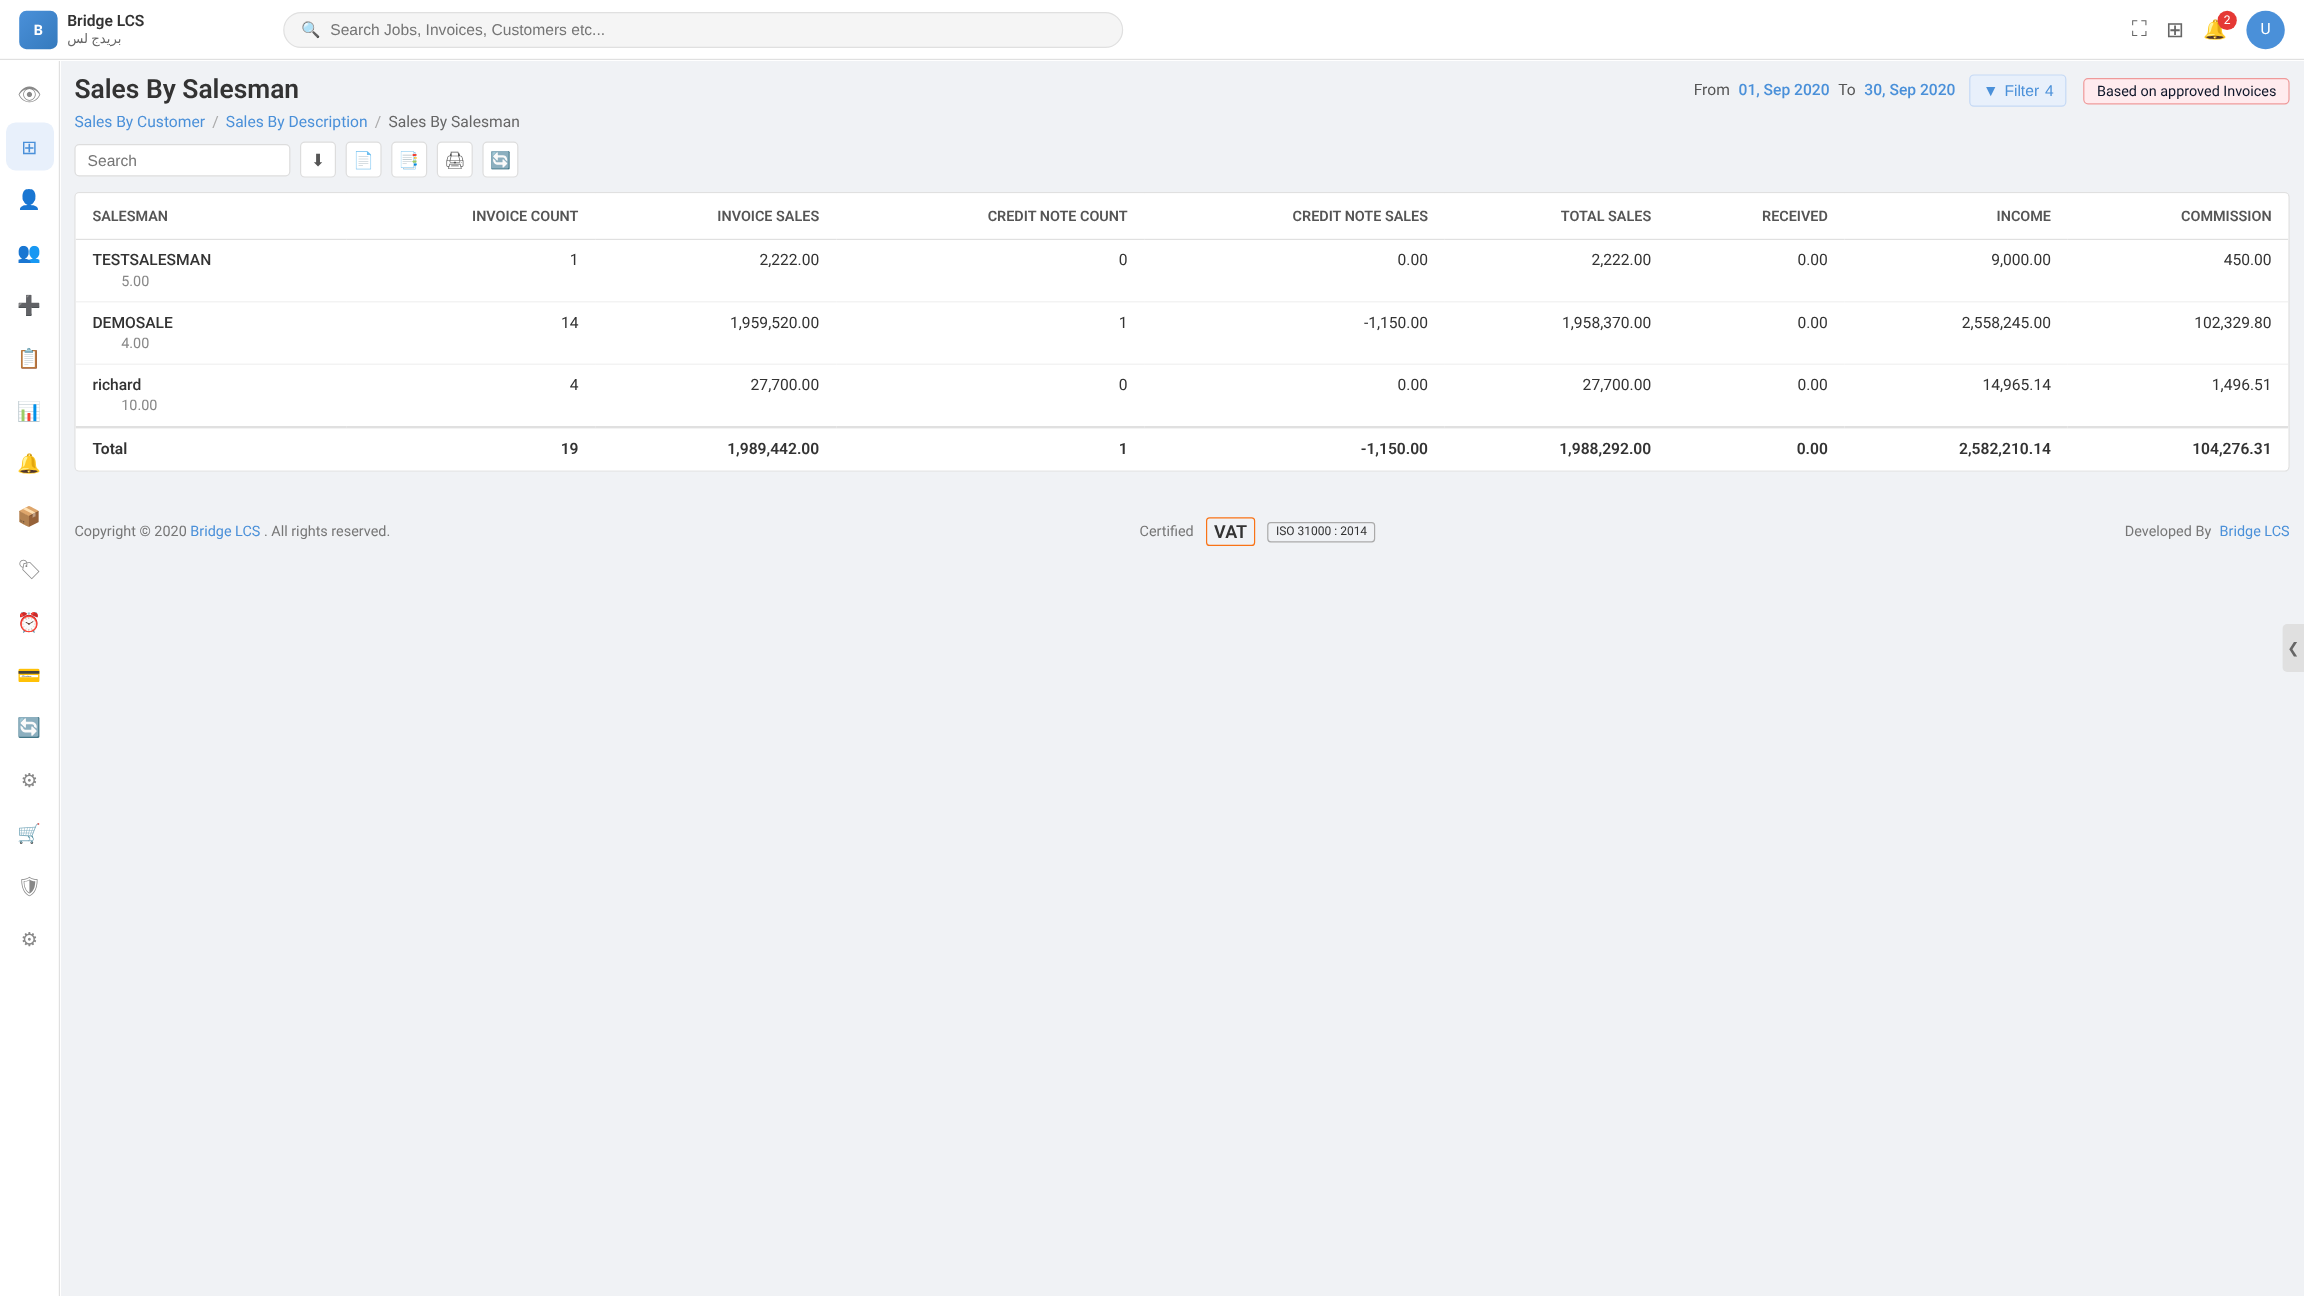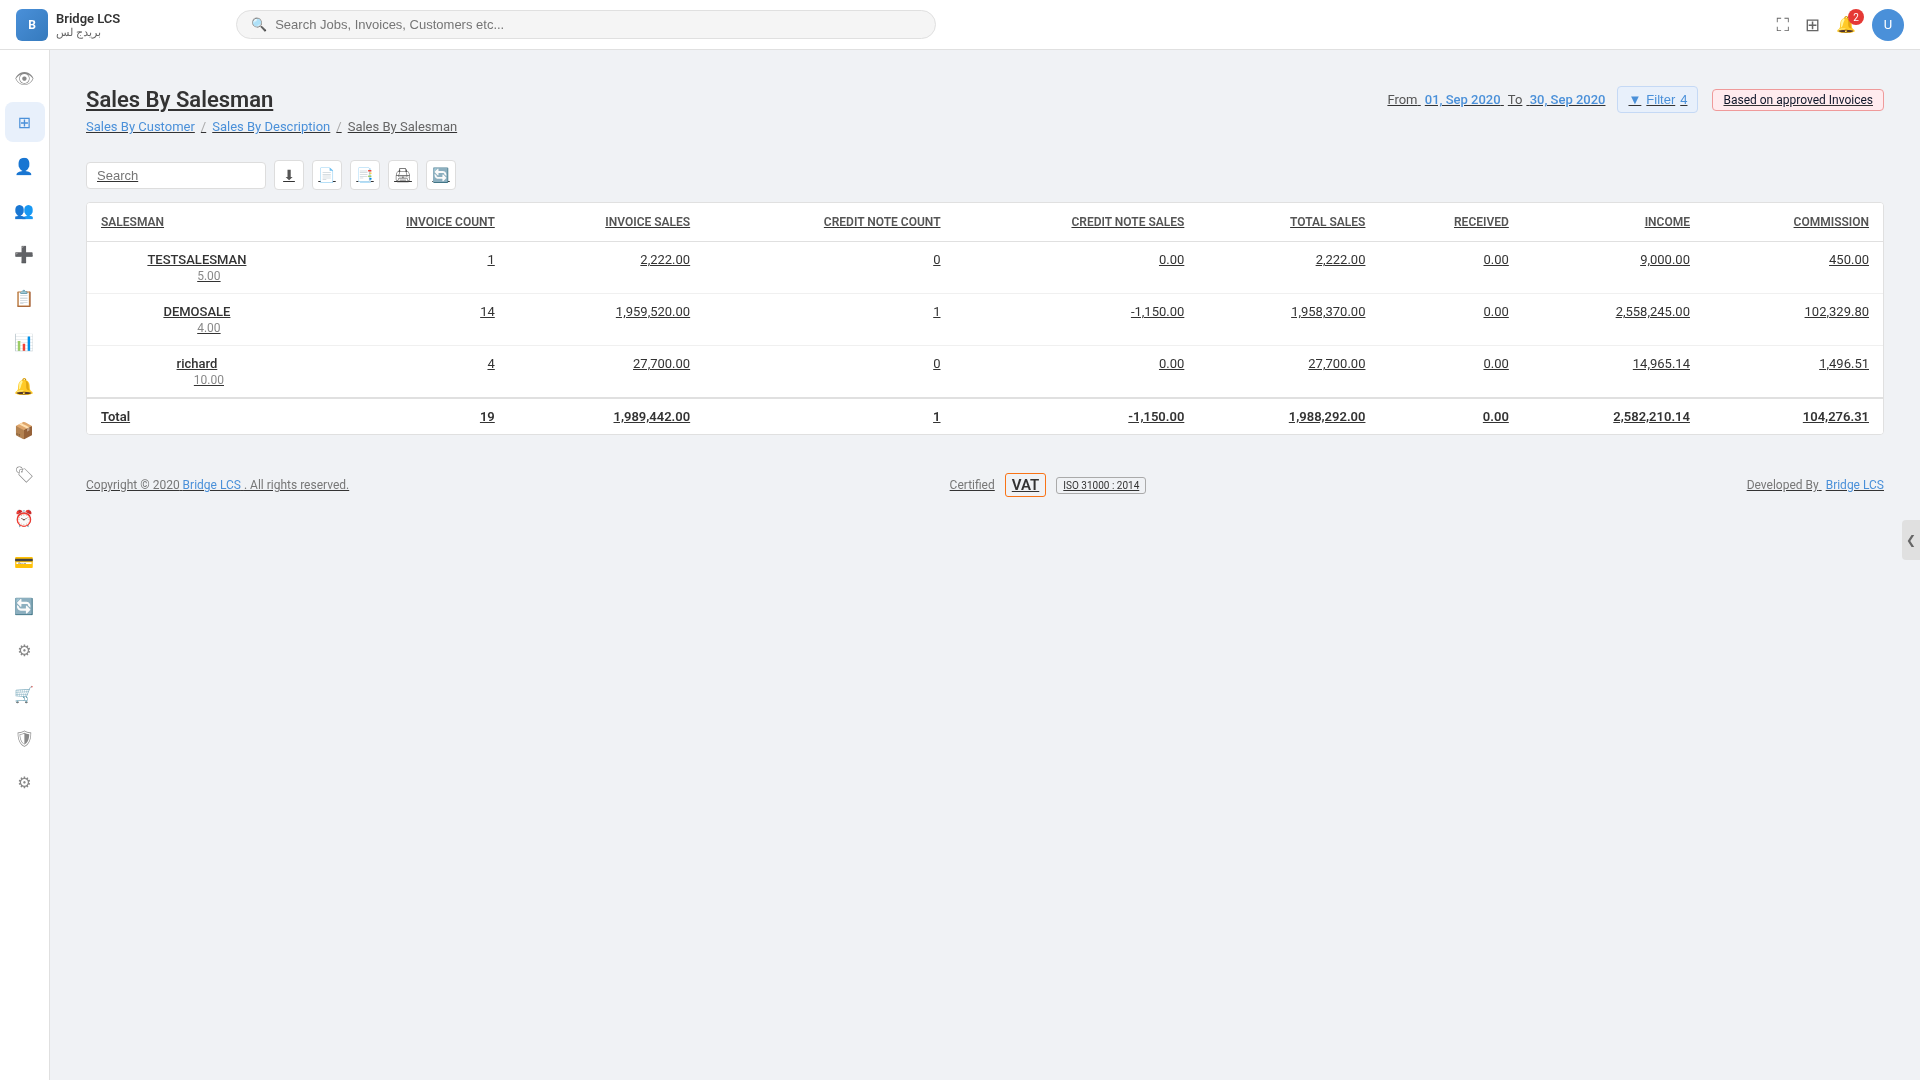--- a/index.html
+++ b/index.html
@@ -45,21 +45,21 @@
     }
     .sidebar-item {
       width: 40px; height: 40px; display: flex; align-items: center; justify-content: center;
       border-radius: 8px; cursor: pointer; color: #888; font-size: 16px;
       transition: background 0.15s;
     }
     .sidebar-item.active { background: #e8f0fb; color: #4a90d9; }
 
     
     .main {
-      margin-left: 50px; margin-top: 50px; padding: 36px; min-height: calc(100vh - 50px); text-decoration: underline;
+      margin-left: 50px; margin-top: 50px; padding: 12px; min-height: calc(100vh - 50px);
     }
 
     
     .page-header {
       display: flex; align-items: center; justify-content: space-between; margin-bottom: 6px;
     }
     .page-title { font-size: 22px; font-weight: 600; color: #333; }
     .date-range { font-size: 13px; color: #555; }
     .date-range .date-val { color: #4a90d9; font-weight: 500; }
 
@@ -70,21 +70,21 @@
       border-radius: 4px; padding: 5px 10px; font-size: 13px; cursor: pointer;
     }
 
     
     .approved-badge {
       background: #ffebee; color: #0f172a; border: 1px solid #ef9a9a;
       border-radius: 4px; padding: 3px 10px; font-size: 12px; margin-left: 8px;
     }
 
     
-    .breadcrumb { display: flex; align-items: center; gap: 6px; font-size: 13px; margin-bottom: 26px; }
+    .breadcrumb { display: flex; align-items: center; gap: 6px; font-size: 13px; margin-bottom: 8px; }
     .breadcrumb a { color: #4a90d9; text-decoration: none; cursor: pointer; }
     .breadcrumb .sep { color: #aaa; }
     .breadcrumb .current { color: #666; }
 
     
     .toolbar {
       display: flex; align-items: center; justify-content: flex-start; margin-bottom: 12px;
     }
     .toolbar-right { display: flex; align-items: center; gap: 8px; }
     .toolbar-search {
@@ -104,21 +104,21 @@
     thead th {
       padding: 12px 14px; text-align: right; font-size: 12px; font-weight: 600;
       color: #555; background: #fff; border-bottom: 1px solid #e0e0e0; white-space: nowrap;
     }
     thead th:first-child { text-align: left; }
     tbody tr { border-bottom: 1px solid #f0f0f0; }
     tbody tr:last-child { border-bottom: none; }
     tbody td {
       padding: 10px 14px; text-align: right; font-size: 13px; color: #333; vertical-align: top;
     }
-    tbody td:first-child { text-align: center; }
+    tbody td:first-child { text-align: left; }
     .salesman-name { font-weight: 500; color: #333; }
     .salesman-sub { font-size: 12px; color: #888; margin-top: 2px; margin-left: 24px; }
     tfoot td {
       padding: 10px 14px; text-align: right; font-weight: 600; font-size: 13px;
       border-top: 2px solid #e0e0e0; background: #fff;
     }
     tfoot td:first-child { text-align: left; }
 
     
     .footer {

